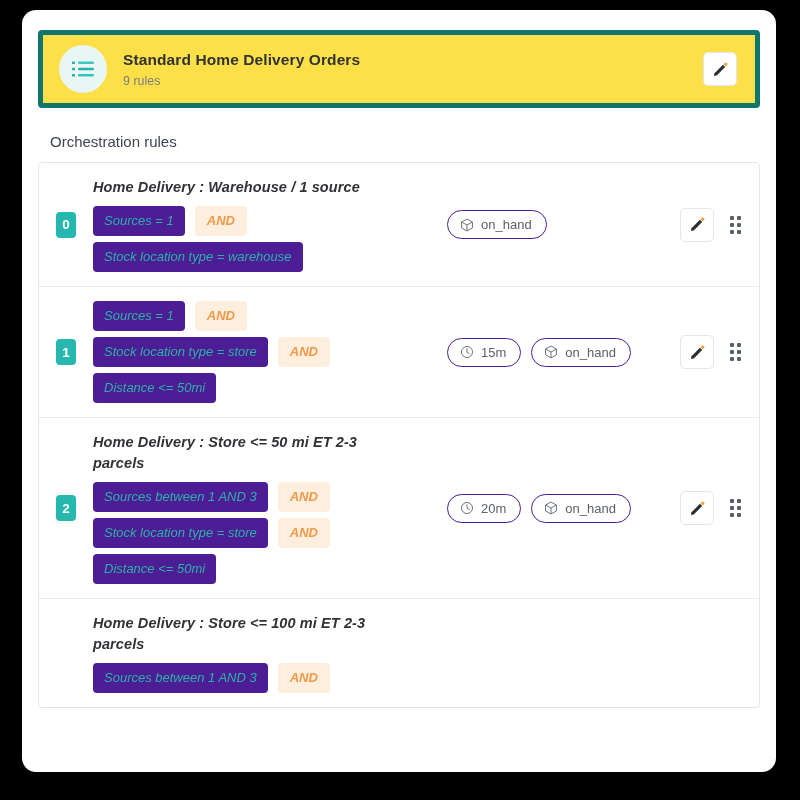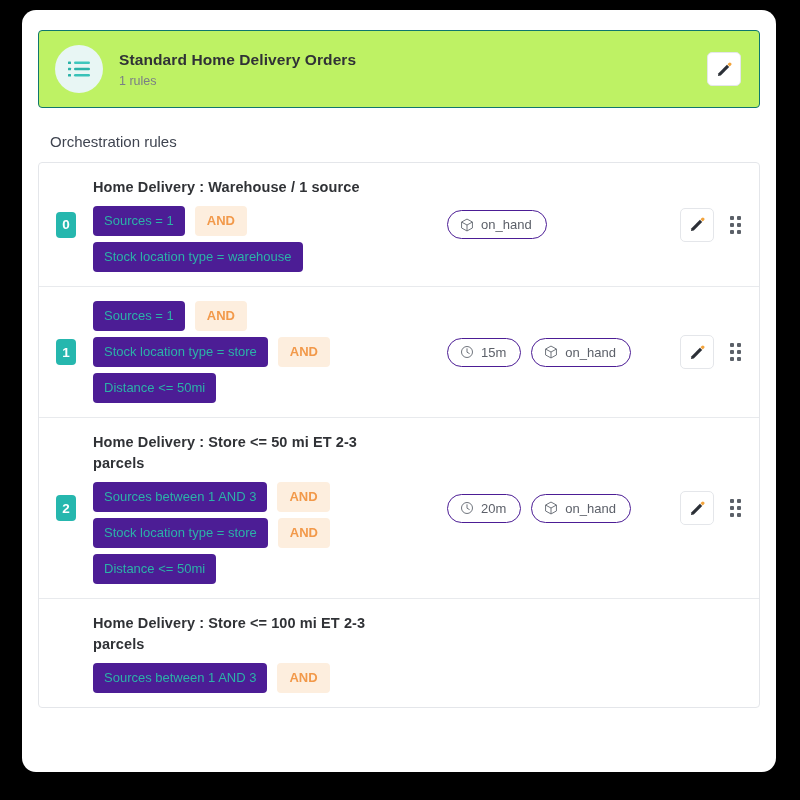--- a/index.html
+++ b/index.html
@@ -23,23 +23,23 @@
   #page-inner {
     position: absolute;
     left: 0; top: 0;
     width: 754px;
     padding: 0 16px 0 16px;
   }
 
   
   .header-card {
     margin-top: 20px;
-    border: 1px solid #0f766e;
-    border-radius: 4px;
-    background: #bef264;
+    border: 5px solid #0f766e;
+    border-radius: 4px;
+    background: #fde047;
     height: 78px;
     display: flex;
     align-items: center;
     padding: 0 18px 0 16px;
   }
   .header-icon-circle {
     width: 48px; height: 48px;
     border-radius: 50%;
     background: #e8f6f4;
     display: flex; align-items: center; justify-content: center;
@@ -103,21 +103,21 @@
     min-width: 20px; height: 26px;
     background: #26b7ae;
     color: #ffffff;
     border-radius: 4px;
     font-size: 13.5px;
     font-weight: bold;
     display: flex; align-items: center; justify-content: center;
     padding: 0 5px;
   }
 
-  .rule-body { flex: 0 0 310px; width: 310px; }
+  .rule-body { flex: 0 0 310px; width: 310px; font-style: italic; }
   .rule-name {
     font-size: 14.5px;
     font-weight: bold;
     color: #303236;
     line-height: 21px;
     margin-bottom: 8px;
     letter-spacing: 0.1px;
   }
   .cond-line {
     display: flex;
@@ -201,21 +201,21 @@
           <rect x="6" y="1.5" width="16" height="2.6" rx="1.3" fill="#3ec7bd"></rect>
           <rect x="0" y="7.7" width="3" height="2.6" rx="0.6" fill="#2bb2a8"></rect>
           <rect x="6" y="7.7" width="16" height="2.6" rx="1.3" fill="#2bb2a8"></rect>
           <rect x="0" y="13.9" width="3" height="2.6" rx="0.6" fill="#2bb2a8"></rect>
           <rect x="6" y="13.9" width="16" height="2.6" rx="1.3" fill="#39c2b8"></rect>
         </svg>
       </div>
 
       <div class="header-text">
         <div class="header-title">Standard Home Delivery Orders</div>
-        <div class="header-sub">1 rules</div>
+        <div class="header-sub">9 rules</div>
       </div>
 
       <div class="icon-btn">
         <svg width="15" height="15" viewBox="0 0 16 16" aria-hidden="true">
           <path d="M1.6 12.0 L10.6 3.0 L13.0 5.4 L4.0 14.4 L1.0 15.0 Z" fill="#2b2f36"></path>
           <path d="M11.2 2.4 L12.5 1.1 A1.4 1.4 0 0 1 14.9 3.5 L13.6 4.8 Z" fill="#f2a33c"></path>
         </svg>
       </div>
     </div>
 

